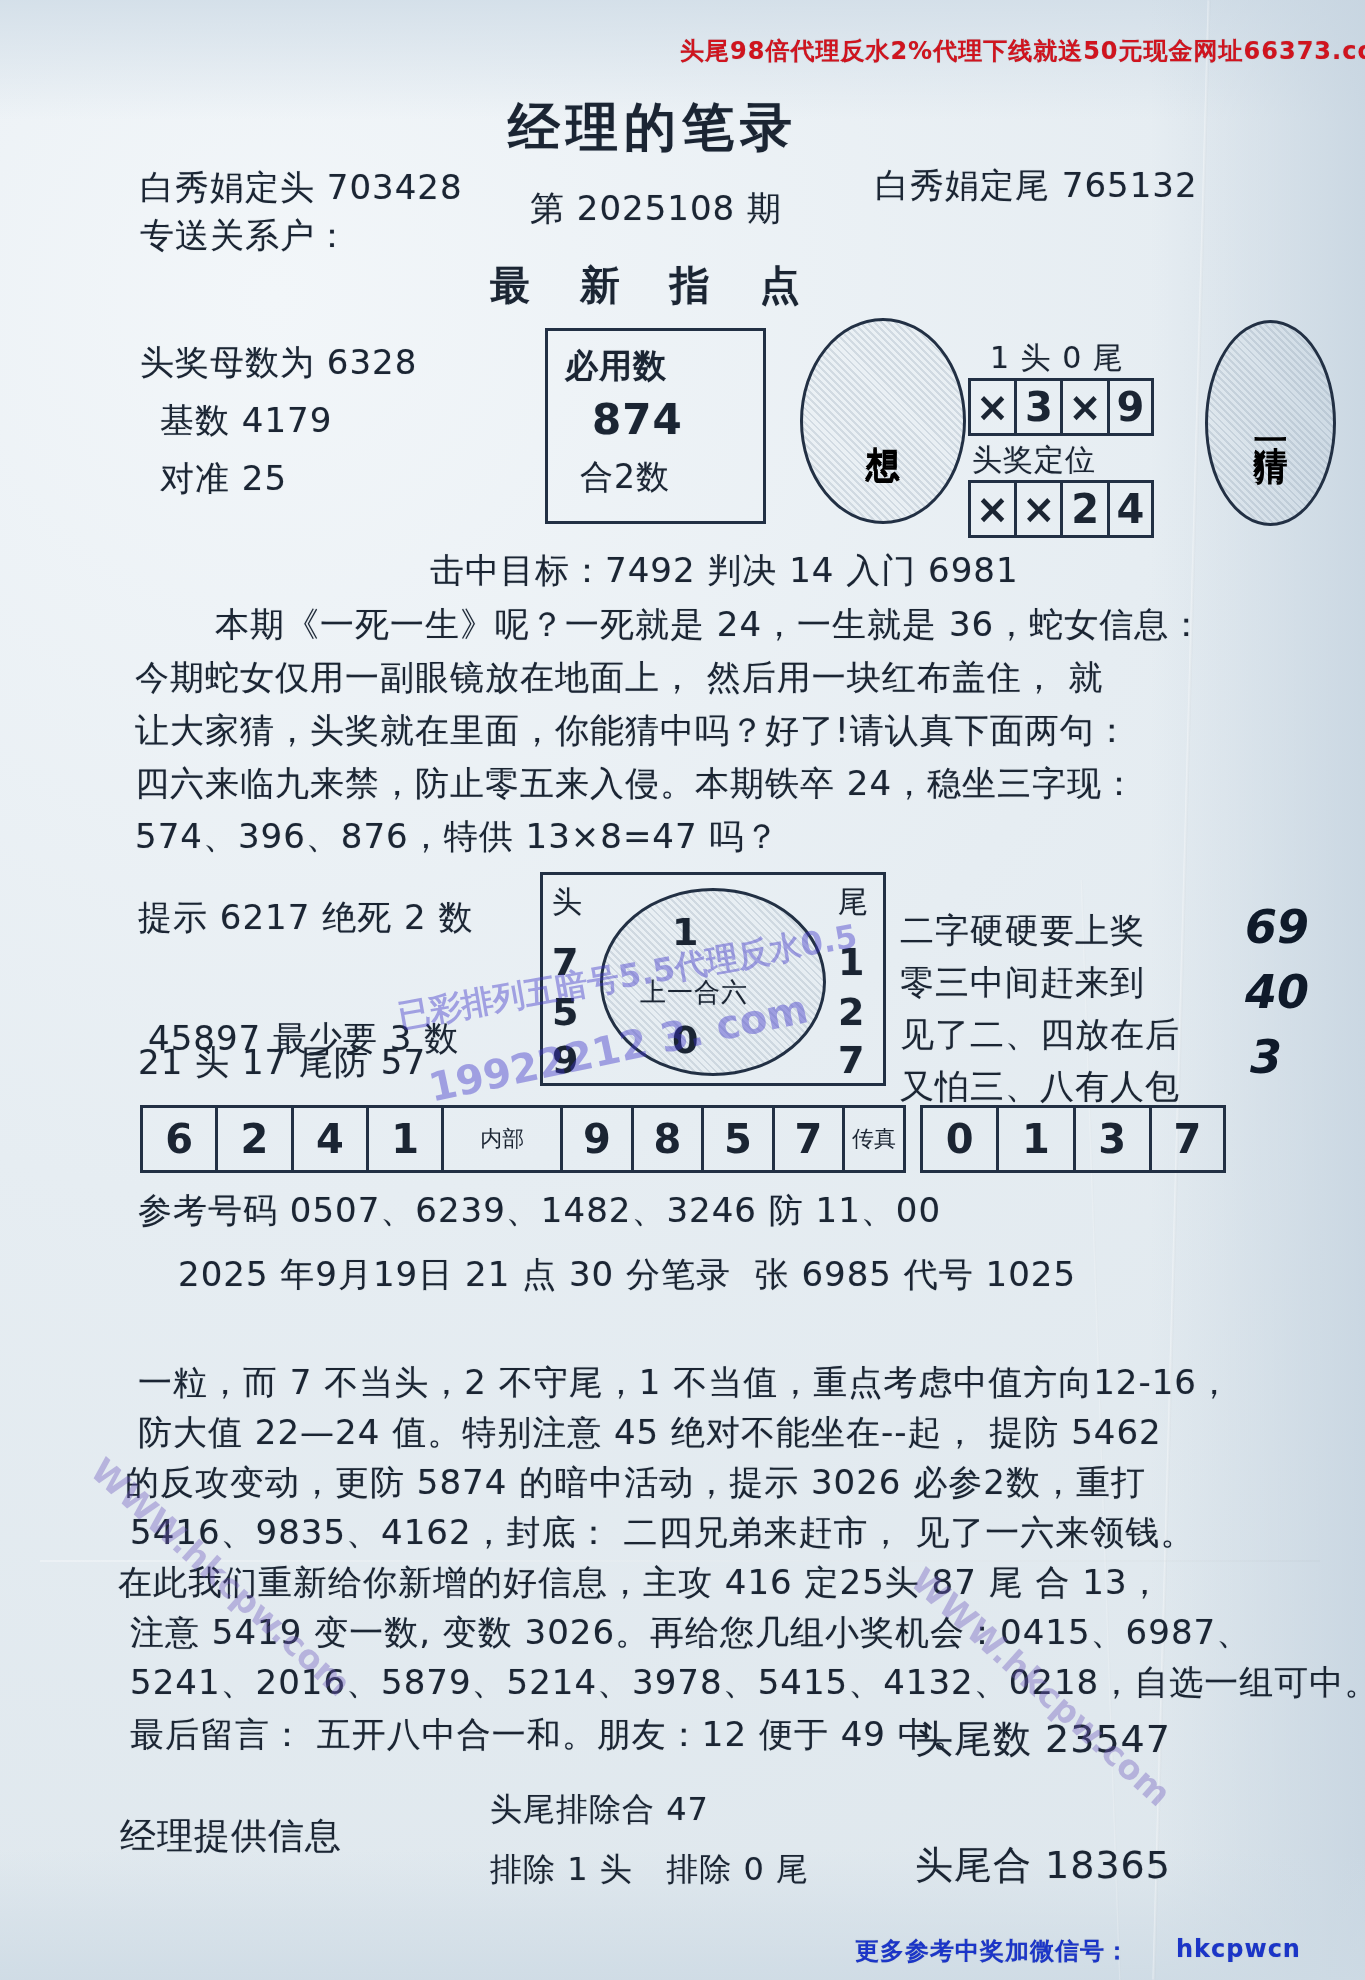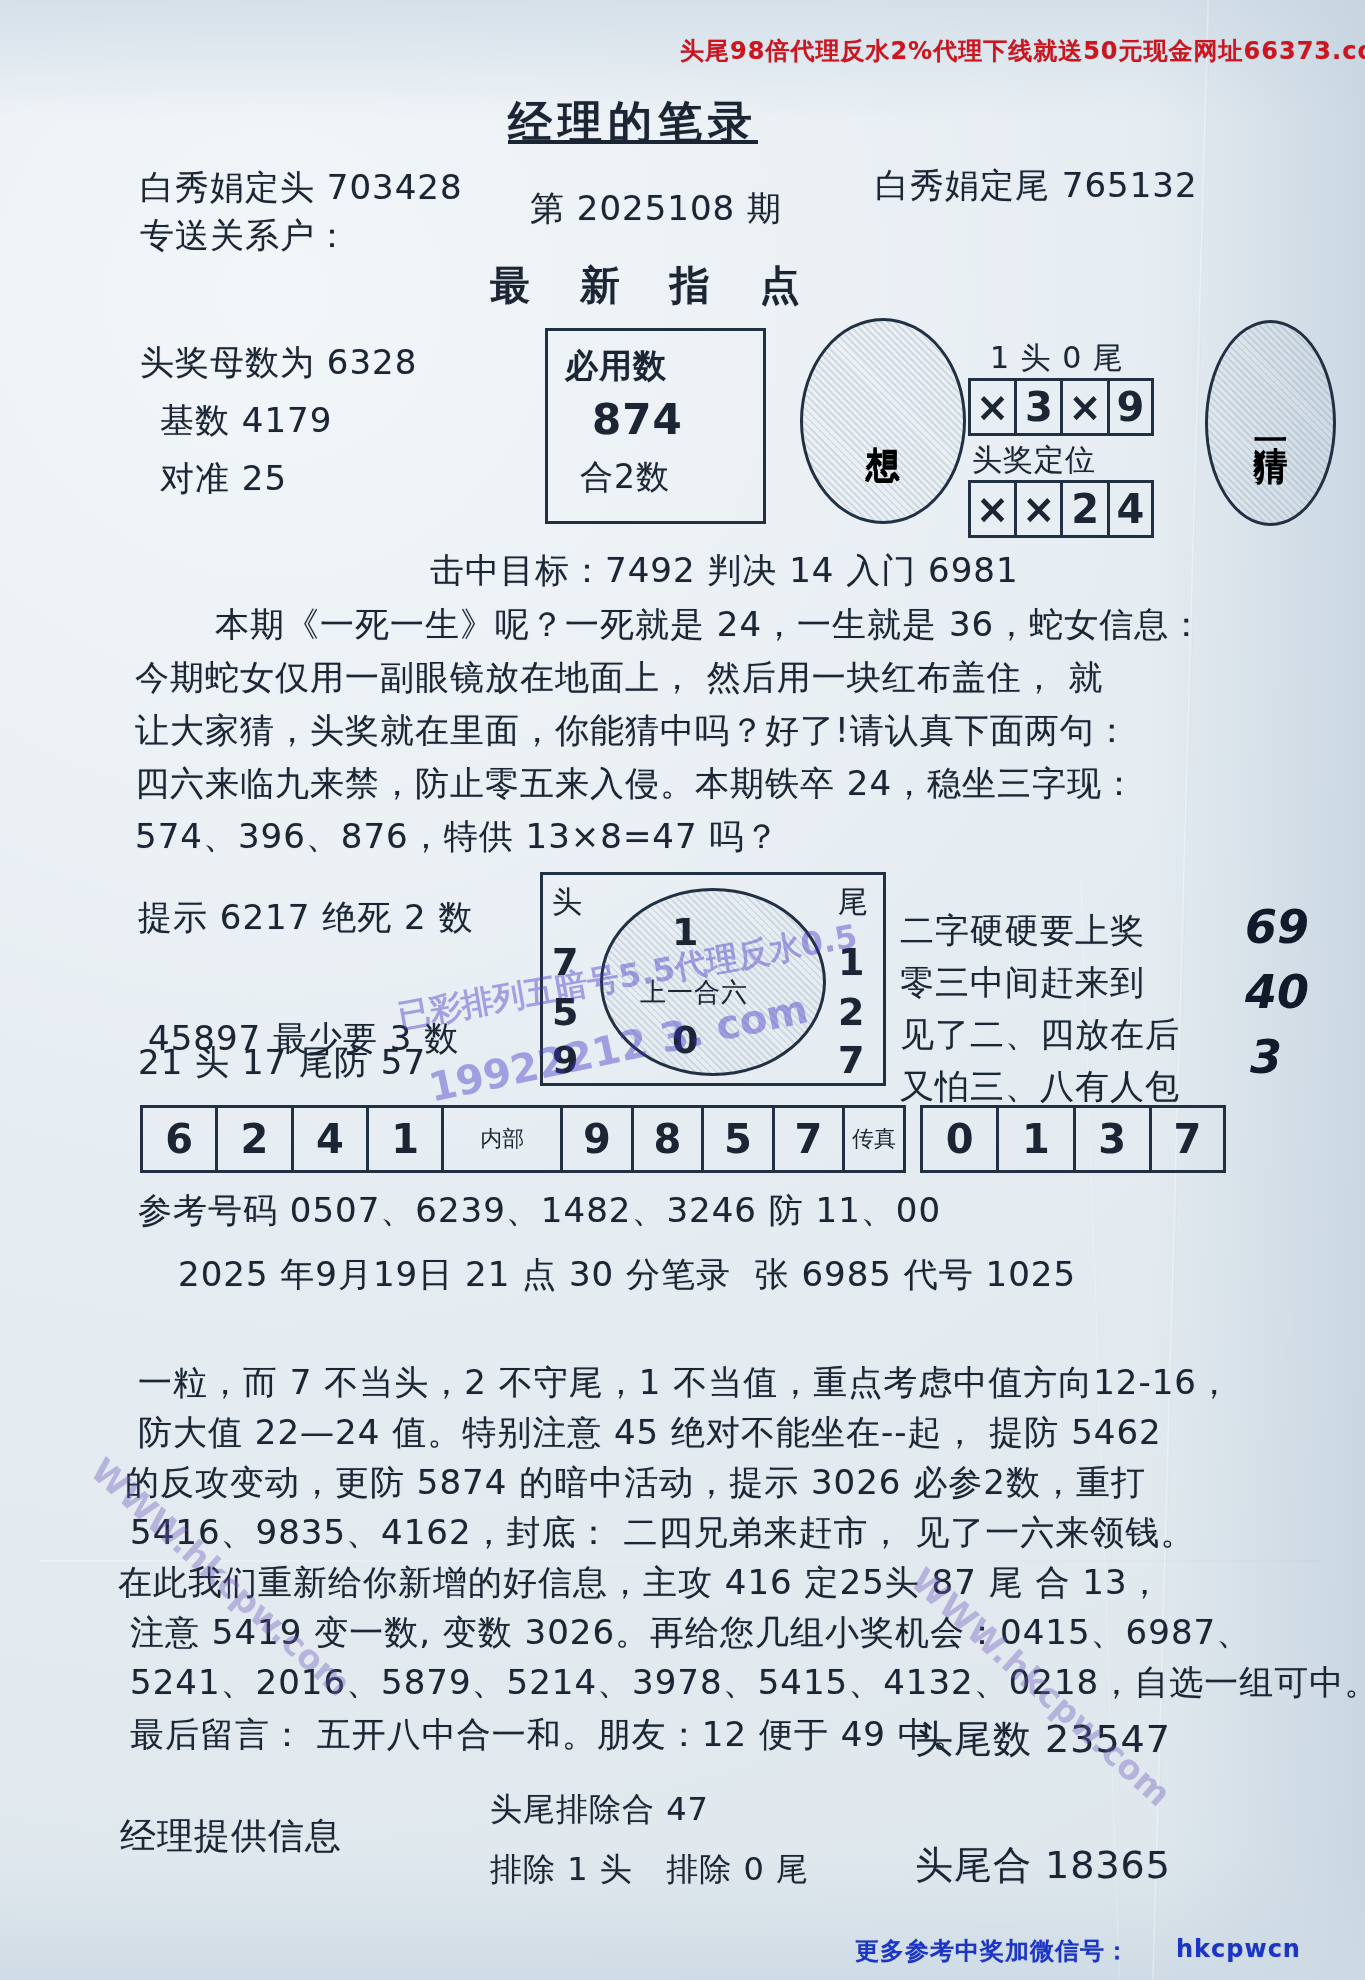--- a/index.html
+++ b/index.html
@@ -33,21 +33,21 @@
     color:#1b2533;
     font-family:"DejaVu Sans","Liberation Sans",sans-serif;
     white-space:pre;
     letter-spacing:1px;
     text-shadow:0 0 1px rgba(40,60,80,.35);
   }
   .red{color:#d0141e;font-weight:bold;}
   .blue{color:#1b35c8;font-weight:bold;}
 
   .title{
-    font-size:44px;font-weight:bold;letter-spacing:6px;text-decoration:underline;
+    font-size:52px;font-weight:bold;letter-spacing:6px;
   }
   .bigtitle{font-size:40px;font-weight:bold;letter-spacing:18px;}
   .line-lg{font-size:34px;}
 
   
   .box{position:absolute;border:3px solid #223044;}
 
   
   .cells{position:absolute;display:flex;border:3px solid #223044;}
   .cells > div{

